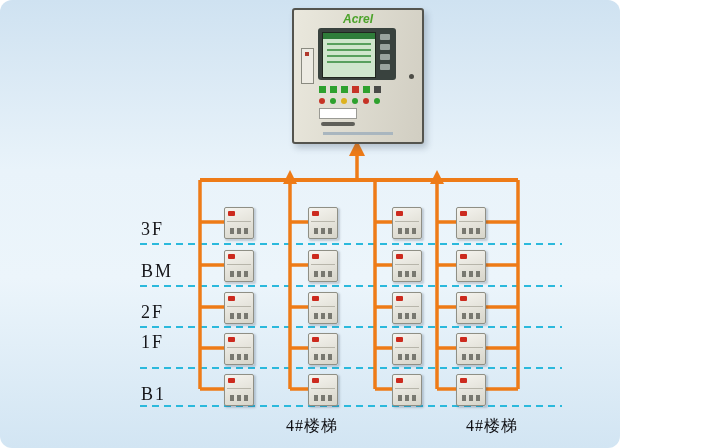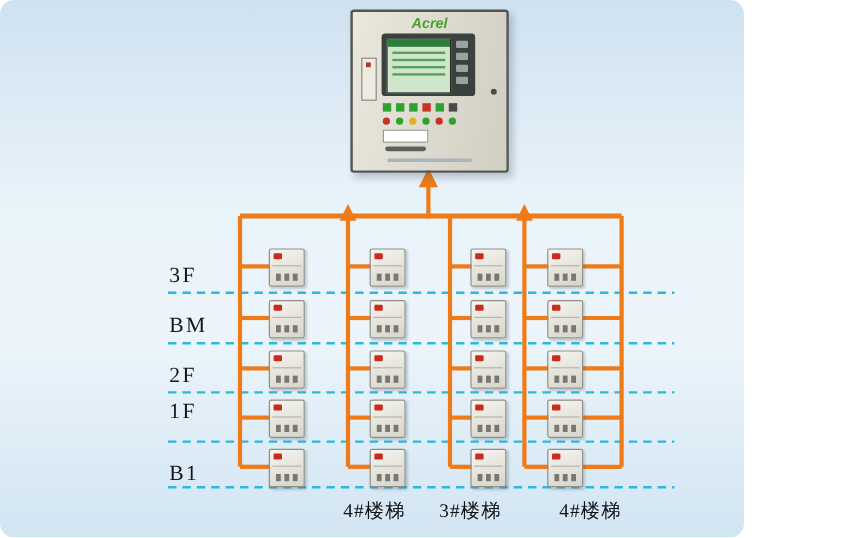--- a/index.html
+++ b/index.html
@@ -308,16 +308,15 @@
     <div class="cab-lock"></div>
   </div>
 
   <div class="floor-label" style="top:219px">3F</div>
   <div class="floor-label" style="top:261px">BM</div>
   <div class="floor-label" style="top:302px">2F</div>
   <div class="floor-label" style="top:332px">1F</div>
   <div class="floor-label" style="top:384px">B1</div>
 
   <div class="stair-label" style="left:276px">4#楼梯</div>
-  <div class="stair-label" style="left:356px">3#楼梯</div>
   <div class="stair-label" style="left:456px">4#楼梯</div>
 
 </div>
 
 </body></html>

